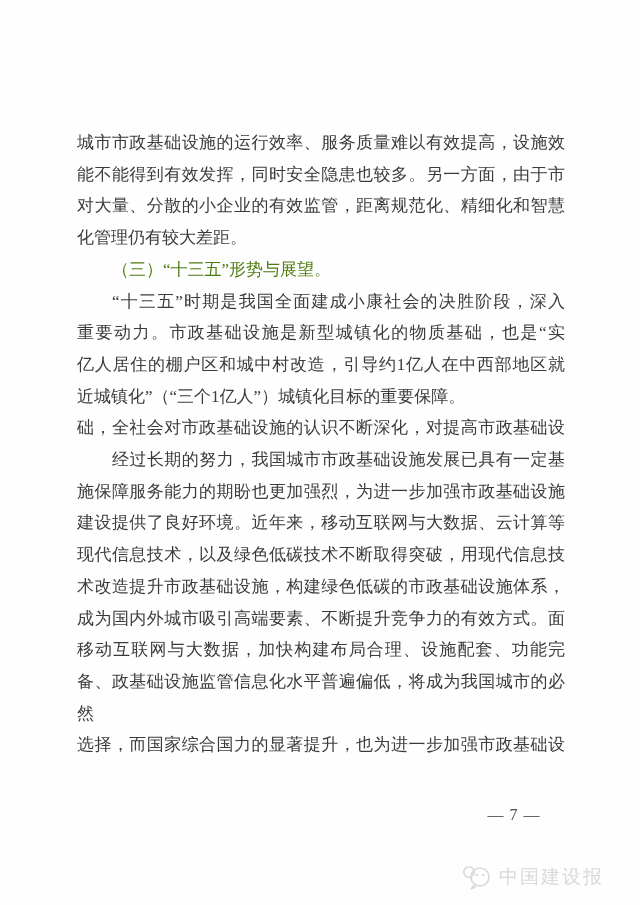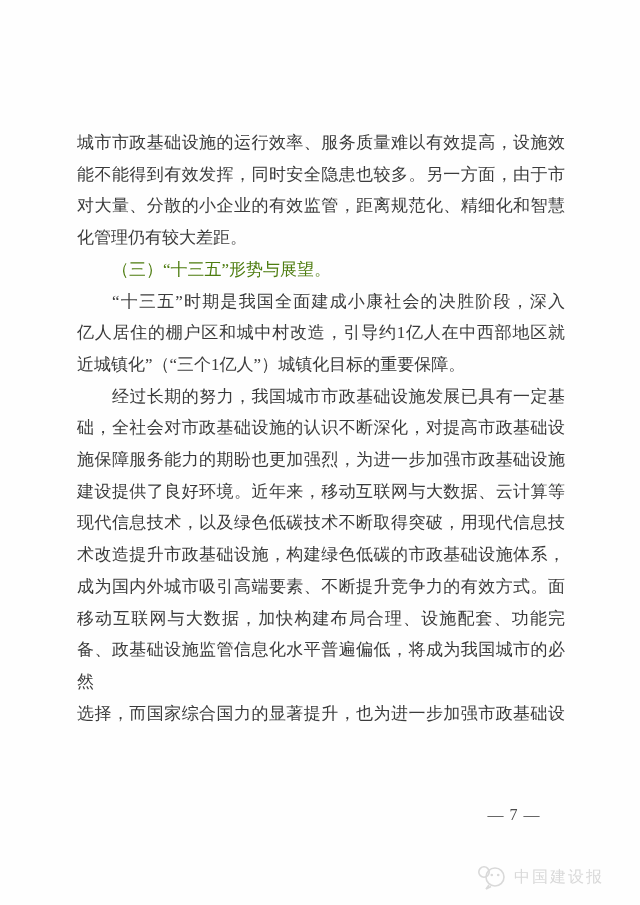--- a/index.html
+++ b/index.html
@@ -55,21 +55,21 @@
   .footer-watermark {
     position: absolute;
     top: 863px;
     right: 36px;
     display: flex;
     align-items: center;
     gap: 6px;
     color: #d9d9d9;
   }
   .footer-watermark .wm-text {
-    font-size: 16px;
+    font-size: 19px;
     letter-spacing: 2px;
     font-family: "Liberation Sans", "DejaVu Sans", sans-serif;
   }
   .wm-icon { display: block; }
 </style>
 </head>
 <body>
 
 <div class="page">
 
@@ -78,26 +78,27 @@
         <div class="line">城市市政基础设施的运行效率、服务质量难以有效提高，设施效</div>
         <div class="line">能不能得到有效发挥，同时安全隐患也较多。另一方面，由于市</div>
         <div class="line">对大量、分散的小企业的有效监管，距离规范化、精细化和智慧</div>
         <div class="line no-justify">化管理仍有较大差距。</div>
       </div>
       <div class="block heading">
         <div class="line no-justify indent">（三）“十三五”形势与展望。</div>
       </div>
       <div class="block">
         <div class="line indent">“十三五”时期是我国全面建成小康社会的决胜阶段，深入</div>
+        <div class="line">重要动力。市政基础设施是新型城镇化的物质基础，也是“实</div>
         <div class="line">亿人居住的棚户区和城中村改造，引导约1亿人在中西部地区就</div>
         <div class="line no-justify">近城镇化”（“三个1亿人”）城镇化目标的重要保障。</div>
       </div>
       <div class="block">
+        <div class="line">础，全社会对市政基础设施的认识不断深化，对提高市政基础设</div>
         <div class="line indent">经过长期的努力，我国城市市政基础设施发展已具有一定基</div>
-        <div class="line">础，全社会对市政基础设施的认识不断深化，对提高市政基础设</div>
         <div class="line">施保障服务能力的期盼也更加强烈，为进一步加强市政基础设施</div>
         <div class="line">建设提供了良好环境。近年来，移动互联网与大数据、云计算等</div>
         <div class="line">现代信息技术，以及绿色低碳技术不断取得突破，用现代信息技</div>
         <div class="line">术改造提升市政基础设施，构建绿色低碳的市政基础设施体系，</div>
         <div class="line">成为国内外城市吸引高端要素、不断提升竞争力的有效方式。面</div>
         <div class="line">移动互联网与大数据，加快构建布局合理、设施配套、功能完</div>
         <div class="line">备、政基础设施监管信息化水平普遍偏低，将成为我国城市的必然</div>
         <div class="line">选择，而国家综合国力的显著提升，也为进一步加强市政基础设</div>
       </div>
     </div>

